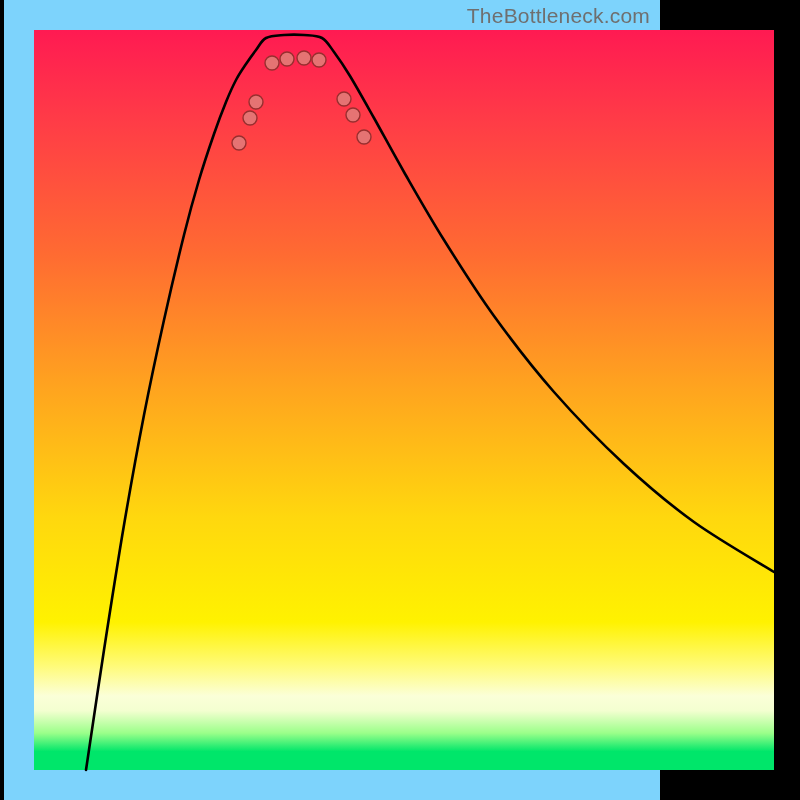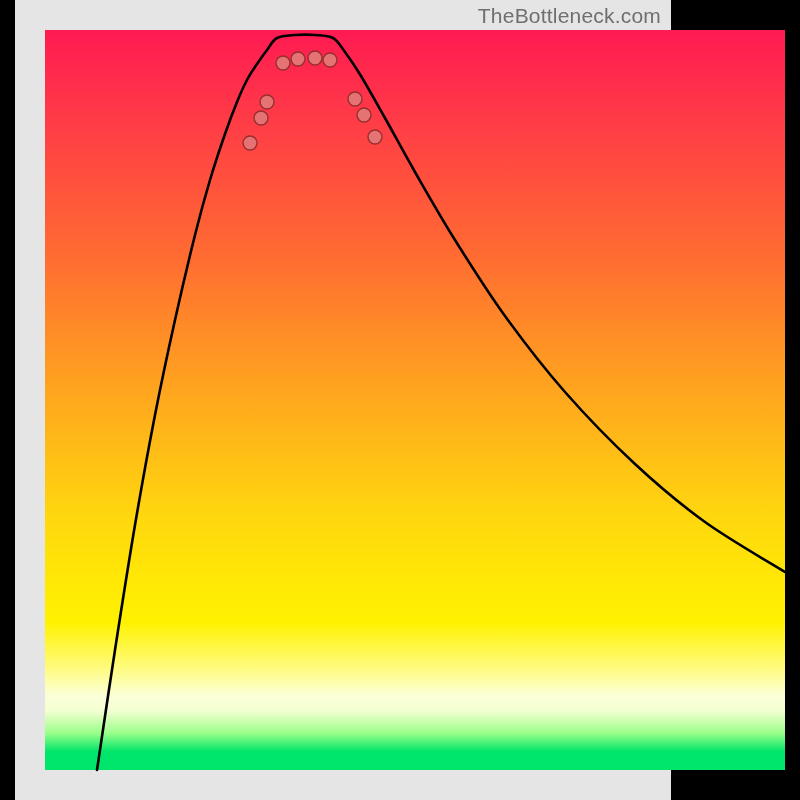--- a/index.html
+++ b/index.html
@@ -6,25 +6,25 @@
     margin: 0;
     padding: 0;
     width: 800px;
     height: 800px;
     background: #000;
     overflow: hidden;
     font-family: Arial, Helvetica, sans-serif;
   }
   .frame {
     position: absolute;
-    left: 15px;
+    left: 4px;
     top: 0;
     width: 656px;
     height: 800px;
-    background: #e5e5e5;
+    background: #7dd3fc;
   }
   .plot {
     position: absolute;
     left: 30px;
     top: 30px;
     width: 740px;
     height: 740px;
     
     background: linear-gradient(
       to bottom,

